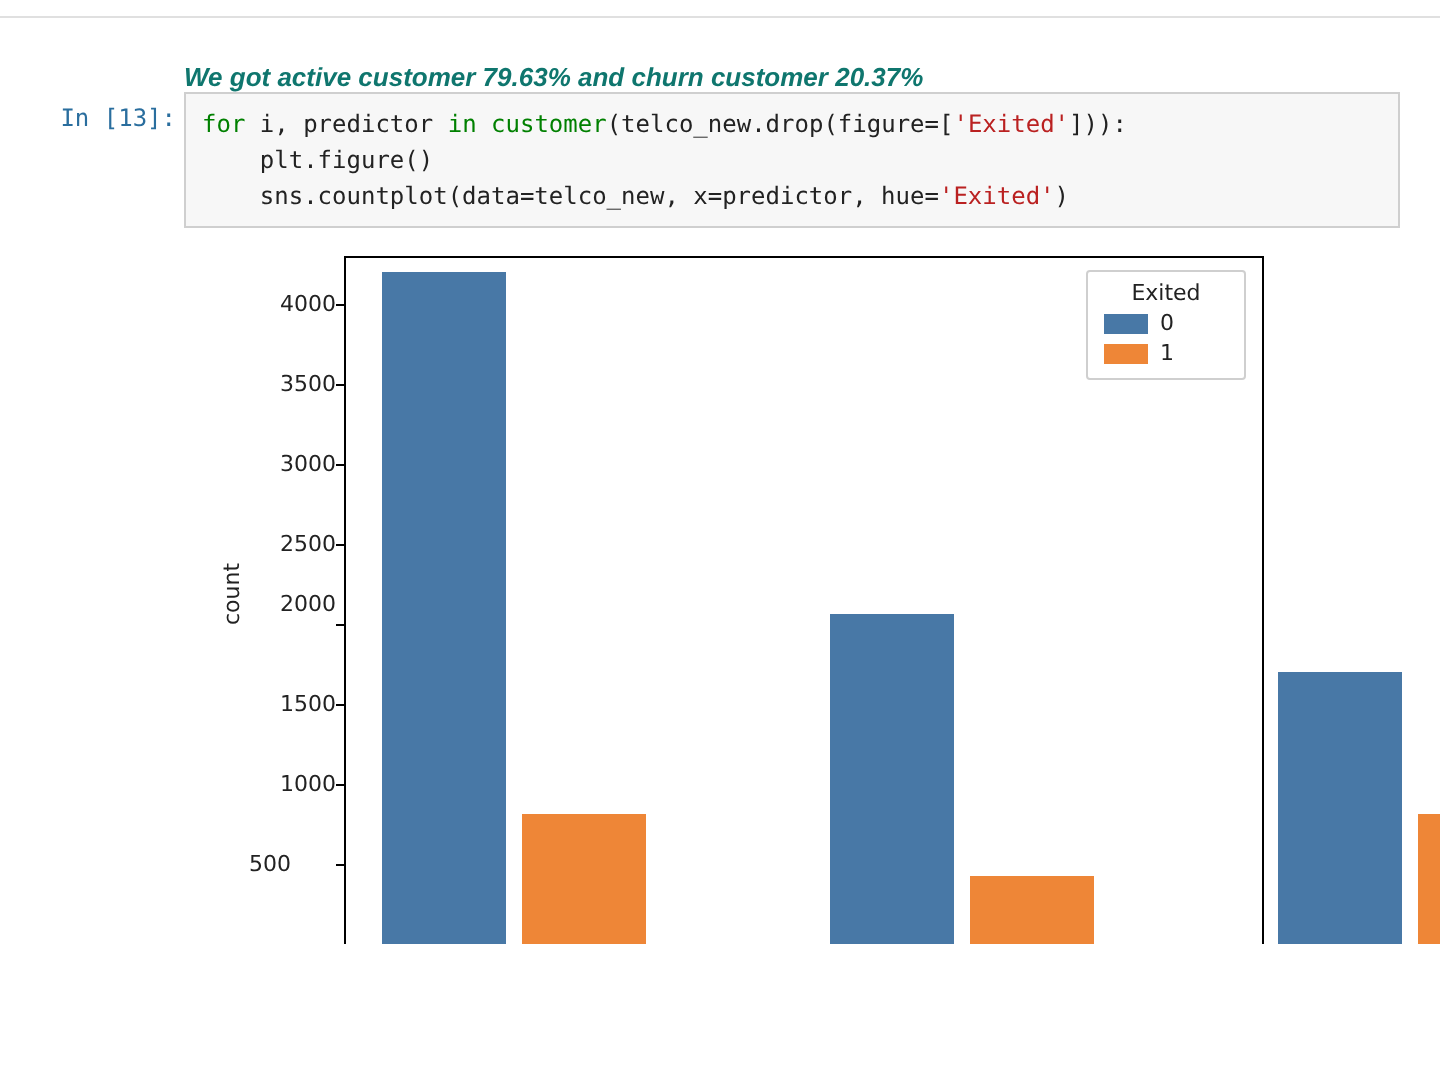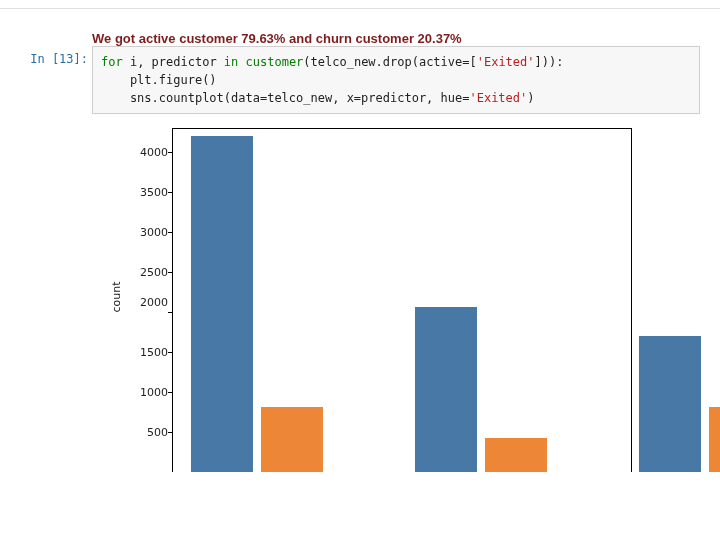--- a/index.html
+++ b/index.html
@@ -17,22 +17,23 @@
     background: #e0e0e0;
     margin-top: 8px;
   }
   .page {
     padding-left: 92px;
     padding-right: 20px;
   }
   .summary-text {
     margin-top: 22px;
     font-weight: 700;
+    font-style: italic;
     font-size: 13px;
-    color: #7f1d1d;
+    color: #0f766e;
   }
   h2.section-title {
     margin-top: 28px;
     margin-bottom: 14px;
     font-size: 24px;
     font-weight: 700;
     color: #222;
   }
 
   
@@ -153,49 +154,60 @@
 
 <div class="top-divider"></div>
 
 <div class="page">
 
   <div class="summary-text">We got active customer 79.63% and churn customer 20.37%</div>
 
 
   <div class="nb-cell">
     <div class="nb-prompt">In [13]:</div>
-    <div class="nb-input"><span class="tok-kw">for</span><span> i, predictor </span><span class="tok-kw">in</span><span> </span><span class="tok-bi">customer</span><span>(telco_new.drop(active=[</span><span class="tok-str">'Exited'</span><span>])):</span>
+    <div class="nb-input"><span class="tok-kw">for</span><span> i, predictor </span><span class="tok-kw">in</span><span> </span><span class="tok-bi">customer</span><span>(telco_new.drop(figure=[</span><span class="tok-str">'Exited'</span><span>])):</span>
 <span>    plt.figure()</span>
 <span>    sns.countplot(data=telco_new, x=predictor, hue=</span><span class="tok-str">'Exited'</span><span>)</span></div>
   </div>
 
   <div class="chart-wrap">
     <div class="yaxis-label">count</div>
 
     <div id="yticks">
-        <div class="ytick" style="top: 310px;">500</div>
+        <div class="ytick" style="top: 310px; text-align: center;">500</div>
         <div class="ytickmark" style="top: 310px;"></div>
         <div class="ytick" style="top: 270px;">1000</div>
         <div class="ytickmark" style="top: 270px;"></div>
         <div class="ytick" style="top: 230px;">1500</div>
         <div class="ytickmark" style="top: 230px;"></div>
         <div class="ytick" style="top: 180px;">2000</div>
         <div class="ytickmark" style="top: 190px;"></div>
         <div class="ytick" style="top: 150px;">2500</div>
         <div class="ytickmark" style="top: 150px;"></div>
         <div class="ytick" style="top: 110px;">3000</div>
         <div class="ytickmark" style="top: 110px;"></div>
         <div class="ytick" style="top: 70px;">3500</div>
         <div class="ytickmark" style="top: 70px;"></div>
         <div class="ytick" style="top: 30px;">4000</div>
         <div class="ytickmark" style="top: 30px;"></div>
       </div>
 
     <div class="plot-area" id="plotArea">
 
+      <div class="legend">
+        <div class="legend-title">Exited</div>
+        <div class="legend-row">
+          <span class="legend-swatch blue"></span>
+          <span class="legend-label">0</span>
+        </div>
+        <div class="legend-row">
+          <span class="legend-swatch orange"></span>
+          <span class="legend-label">1</span>
+        </div>
+      </div>
     <div class="bar blue" title="0: 4200" style="left: 18px; width: 62px; height: 336px;"></div>
         <div class="bar orange" title="1: 810" style="left: 88px; width: 62px; height: 64.8px;"></div>
         <div class="bar blue" title="0: 2060" style="left: 242px; width: 62px; height: 164.8px;"></div>
         <div class="bar orange" title="1: 420" style="left: 312px; width: 62px; height: 33.6px;"></div>
         <div class="bar blue" title="0: 1700" style="left: 466px; width: 62px; height: 136px;"></div>
         <div class="bar orange" title="1: 810" style="left: 536px; width: 62px; height: 64.8px;"></div>
       </div>
   </div>
 
 </div>

